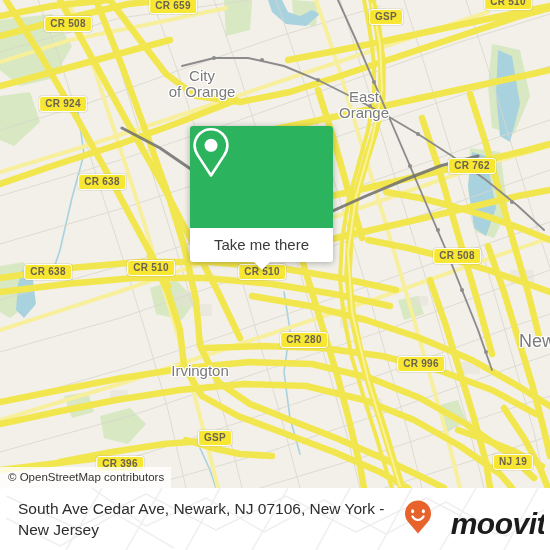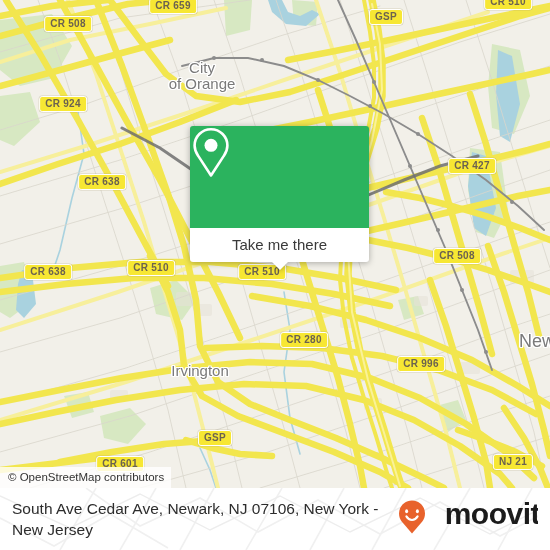--- a/index.html
+++ b/index.html
@@ -52,21 +52,21 @@
     background:rgba(255,255,255,.80);
     color:#333;
     font-size:11.5px;
     line-height:14px;
     padding:3px 7px 4px 8px;
     margin-top:8px;
   }
 
   
   .card{
-    position:absolute;left:190px;top:126px;width:179px;
+    position:absolute;left:190px;top:126px;width:143px;
     border-radius:3px;
     filter:drop-shadow(0 1px 3px rgba(0,0,0,.30));
   }
   .card-top{
     height:102px;border-radius:3px 3px 0 0;
     display:flex;align-items:center;justify-content:center;
   }
   .card-foot{
     background:#ffffff;border-radius:0 0 3px 3px;
     height:34px;display:flex;align-items:center;justify-content:center;
@@ -76,34 +76,34 @@
   .card-arrow{
     position:absolute;left:50%;bottom:-8px;transform:translateX(-50%);
     width:0;height:0;
     border-left:9px solid transparent;
     border-right:9px solid transparent;
     border-top:9px solid #ffffff;
   }
 
   
   .bottombar{
-    position:absolute;left:0;top:488px;width:538px;height:62px;
+    position:absolute;left:6px;top:488px;width:538px;height:62px;
     background:#ffffff;overflow:hidden;
   }
   .bottombar .bgart{position:absolute;left:0;top:0;opacity:1;}
   .bottom-inner{
     position:absolute;left:0;top:0;width:550px;height:62px;
     display:flex;align-items:center;justify-content:space-between;
     padding:0 10px 0 12px;box-sizing:border-box;
   }
   .addr{
     color:#2d2d2d;font-size:15.5px;line-height:21px;
     max-width:400px;
   }
-  .brand{display:flex;align-items:flex-start;gap:18px;flex-shrink:0;}
+  .brand{display:flex;align-items:flex-end;gap:18px;flex-shrink:0;font-style:italic;}
   .brand-word{
     color:#1b1b1b;font-size:30px;line-height:30px;
     font-weight:bold;letter-spacing:-.5px;
   }
 </style>
 </head>
 <body>
 
 <div class="screen">
 
@@ -257,34 +257,36 @@
       </g>
 
       <path d="M122 128 L160 148 L198 174 L232 200 L256 218 L276 226 L300 224 L330 212 L366 196 L404 180 L440 166 L478 156" stroke="#6f6f6f" stroke-width="3" fill="none" stroke-linecap="round" opacity=".85"></path>
     </svg>
 
     <div class="shield" style="left:68px;top:24px">CR 508</div>
     <div class="shield" style="left:173px;top:6px">CR 659</div>
     <div class="shield" style="left:386px;top:17px">GSP</div>
     <div class="shield" style="left:63px;top:104px">CR 924</div>
     <div class="shield" style="left:102px;top:182px">CR 638</div>
-    <div class="shield" style="left:472px;top:166px">CR 427</div>
+    <div class="shield" style="left:472px;top:166px">CR 762</div>
     <div class="shield" style="left:457px;top:256px">CR 508</div>
     <div class="shield" style="left:48px;top:272px">CR 638</div>
     <div class="shield" style="left:151px;top:268px">CR 510</div>
     <div class="shield" style="left:262px;top:272px">CR 510</div>
     <div class="shield" style="left:304px;top:340px">CR 280</div>
     <div class="shield" style="left:421px;top:364px">CR 996</div>
     <div class="shield" style="left:215px;top:438px">GSP</div>
-    <div class="shield" style="left:120px;top:464px">CR 601</div>
-    <div class="shield" style="left:513px;top:462px">NJ 21</div>
+    <div class="shield" style="left:120px;top:464px">CR 396</div>
+    <div class="shield" style="left:513px;top:462px">NJ 19</div>
     <div class="shield" style="left:508px;top:2px">CR 510</div>
 
-    <div class="place" style="left:202px;top:76px">City
+    <div class="place" style="left:202px;top:84px">City
 of Orange</div>
+    <div class="place" style="left:364px;top:105px">East
+Orange</div>
     <div class="place" style="left:200px;top:371px">Irvington</div>
     <div class="place" style="left:537px;top:341px;font-size:18px">New</div>
 
     <div class="card">
       <div class="card-top" style="background:#2bb35e">
         <span>
           <svg width="42" height="54" viewBox="0 0 42 54" aria-hidden="true">
             <path d="M21 3.2C11.9 3.2 4.6 10.5 4.6 19.6c0 3.9 1.4 7.3 3.6 10.3L21 49.5l12.8-19.6c2.2-3 3.6-6.4 3.6-10.3C37.4 10.5 30.1 3.2 21 3.2z" fill="none" stroke="#ffffff" stroke-width="2.6" stroke-linejoin="round"></path>
             <circle cx="21" cy="19.3" r="6.5" fill="#ffffff"></circle>
           </svg>

